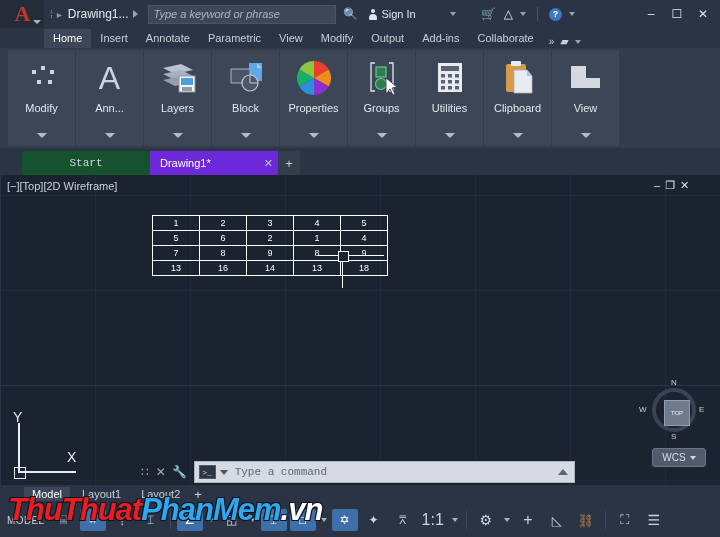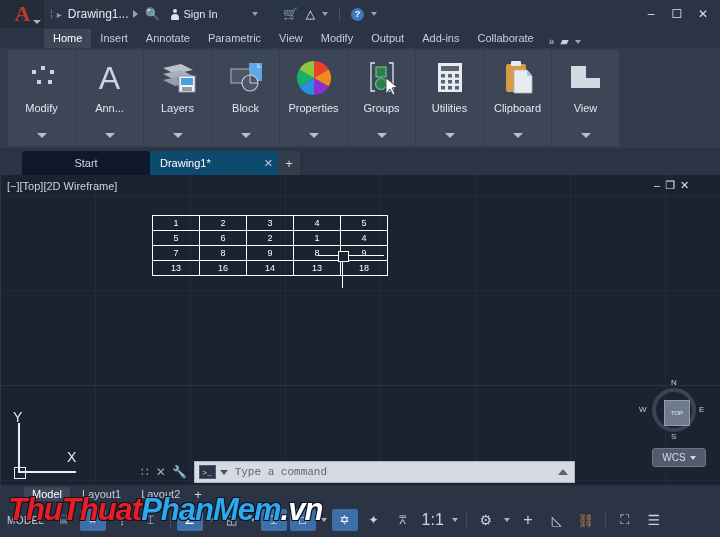--- a/index.html
+++ b/index.html
@@ -46,22 +46,22 @@
   .ribbon{position:absolute;left:0;top:48px;width:720px;height:100px;background:#333c4c;}
   .panels{position:absolute;left:8px;top:2px;display:flex;height:96px;}
   .panel{width:67px;height:96px;background:#3c4657;margin-right:1px;position:relative;display:flex;flex-direction:column;align-items:center;}
   .panel .ic{height:46px;display:flex;align-items:center;justify-content:center;margin-top:5px;}
   .panel .plabel{font-size:11px;color:#e3e7ee;margin-top:1px;}
   .panel .pcaret{position:absolute;bottom:8px;left:50%;margin-left:-5px;width:0;height:0;border-left:5px solid transparent;border-right:5px solid transparent;border-top:5px solid #b6bdc9;}
 
   
   .filetabs{position:absolute;left:0;top:148px;width:720px;height:27px;background:#2b3444;}
   .ftab{position:absolute;top:3px;height:24px;display:flex;align-items:center;font-size:11px;color:#cfd5df;}
-  .ftab.start{left:22px;width:128px;background:#0f172a;justify-content:center;border-top-left-radius:3px;border-top-right-radius:3px;}
-  .ftab.doc{left:150px;width:122px;background:#0c4a6e;padding-left:10px;color:#fff;}
+  .ftab.start{left:22px;width:128px;background:#14532d;justify-content:center;border-top-left-radius:3px;border-top-right-radius:3px;font-family:Liberation Mono, monospace;}
+  .ftab.doc{left:150px;width:122px;background:#6d28d9;padding-left:10px;color:#fff;}
   .ftab .x{position:absolute;right:9px;top:6px;font-size:11px;color:#c2c9d4;}
   .ftab.plus{left:278px;width:22px;justify-content:center;background:#343d4c;color:#c9cfd9;font-size:13px;}
 
   
   .canvas{position:absolute;left:0;top:175px;width:720px;height:310px;background:#1b2230;overflow:hidden;}
   .gridv,.gridh{position:absolute;background:#232b3a;}
   .gridv{width:1px;height:310px;}
   .gridh{height:1px;width:720px;}
   .gridv.major{background:#2b3446;}
   .gridh.major{background:#2b3446;}
@@ -132,20 +132,23 @@
     <div class="applogo">
       <div class="letter">A</div>
       <div class="caret"></div>
     </div>
     <div class="qat">
       <span class="tiny">⁞</span>
       <span class="tiny">▸</span>
     </div>
     <div class="doctitle">Drawing1...</div>
     <div class="arrow-r"></div>
+    <div class="searchbox">
+      <span>Type a keyword or phrase</span>
+    </div>
     <div class="binoc">🔍</div>
     <div class="signin">
       <span class="person"></span>
       <span>Sign In</span>
     </div>
     <div class="dd" style="margin-left:34px;"></div>
     <div class="tb-icons">
       <span>🛒</span>
       <span>△</span>
       <span class="dd"></span>

